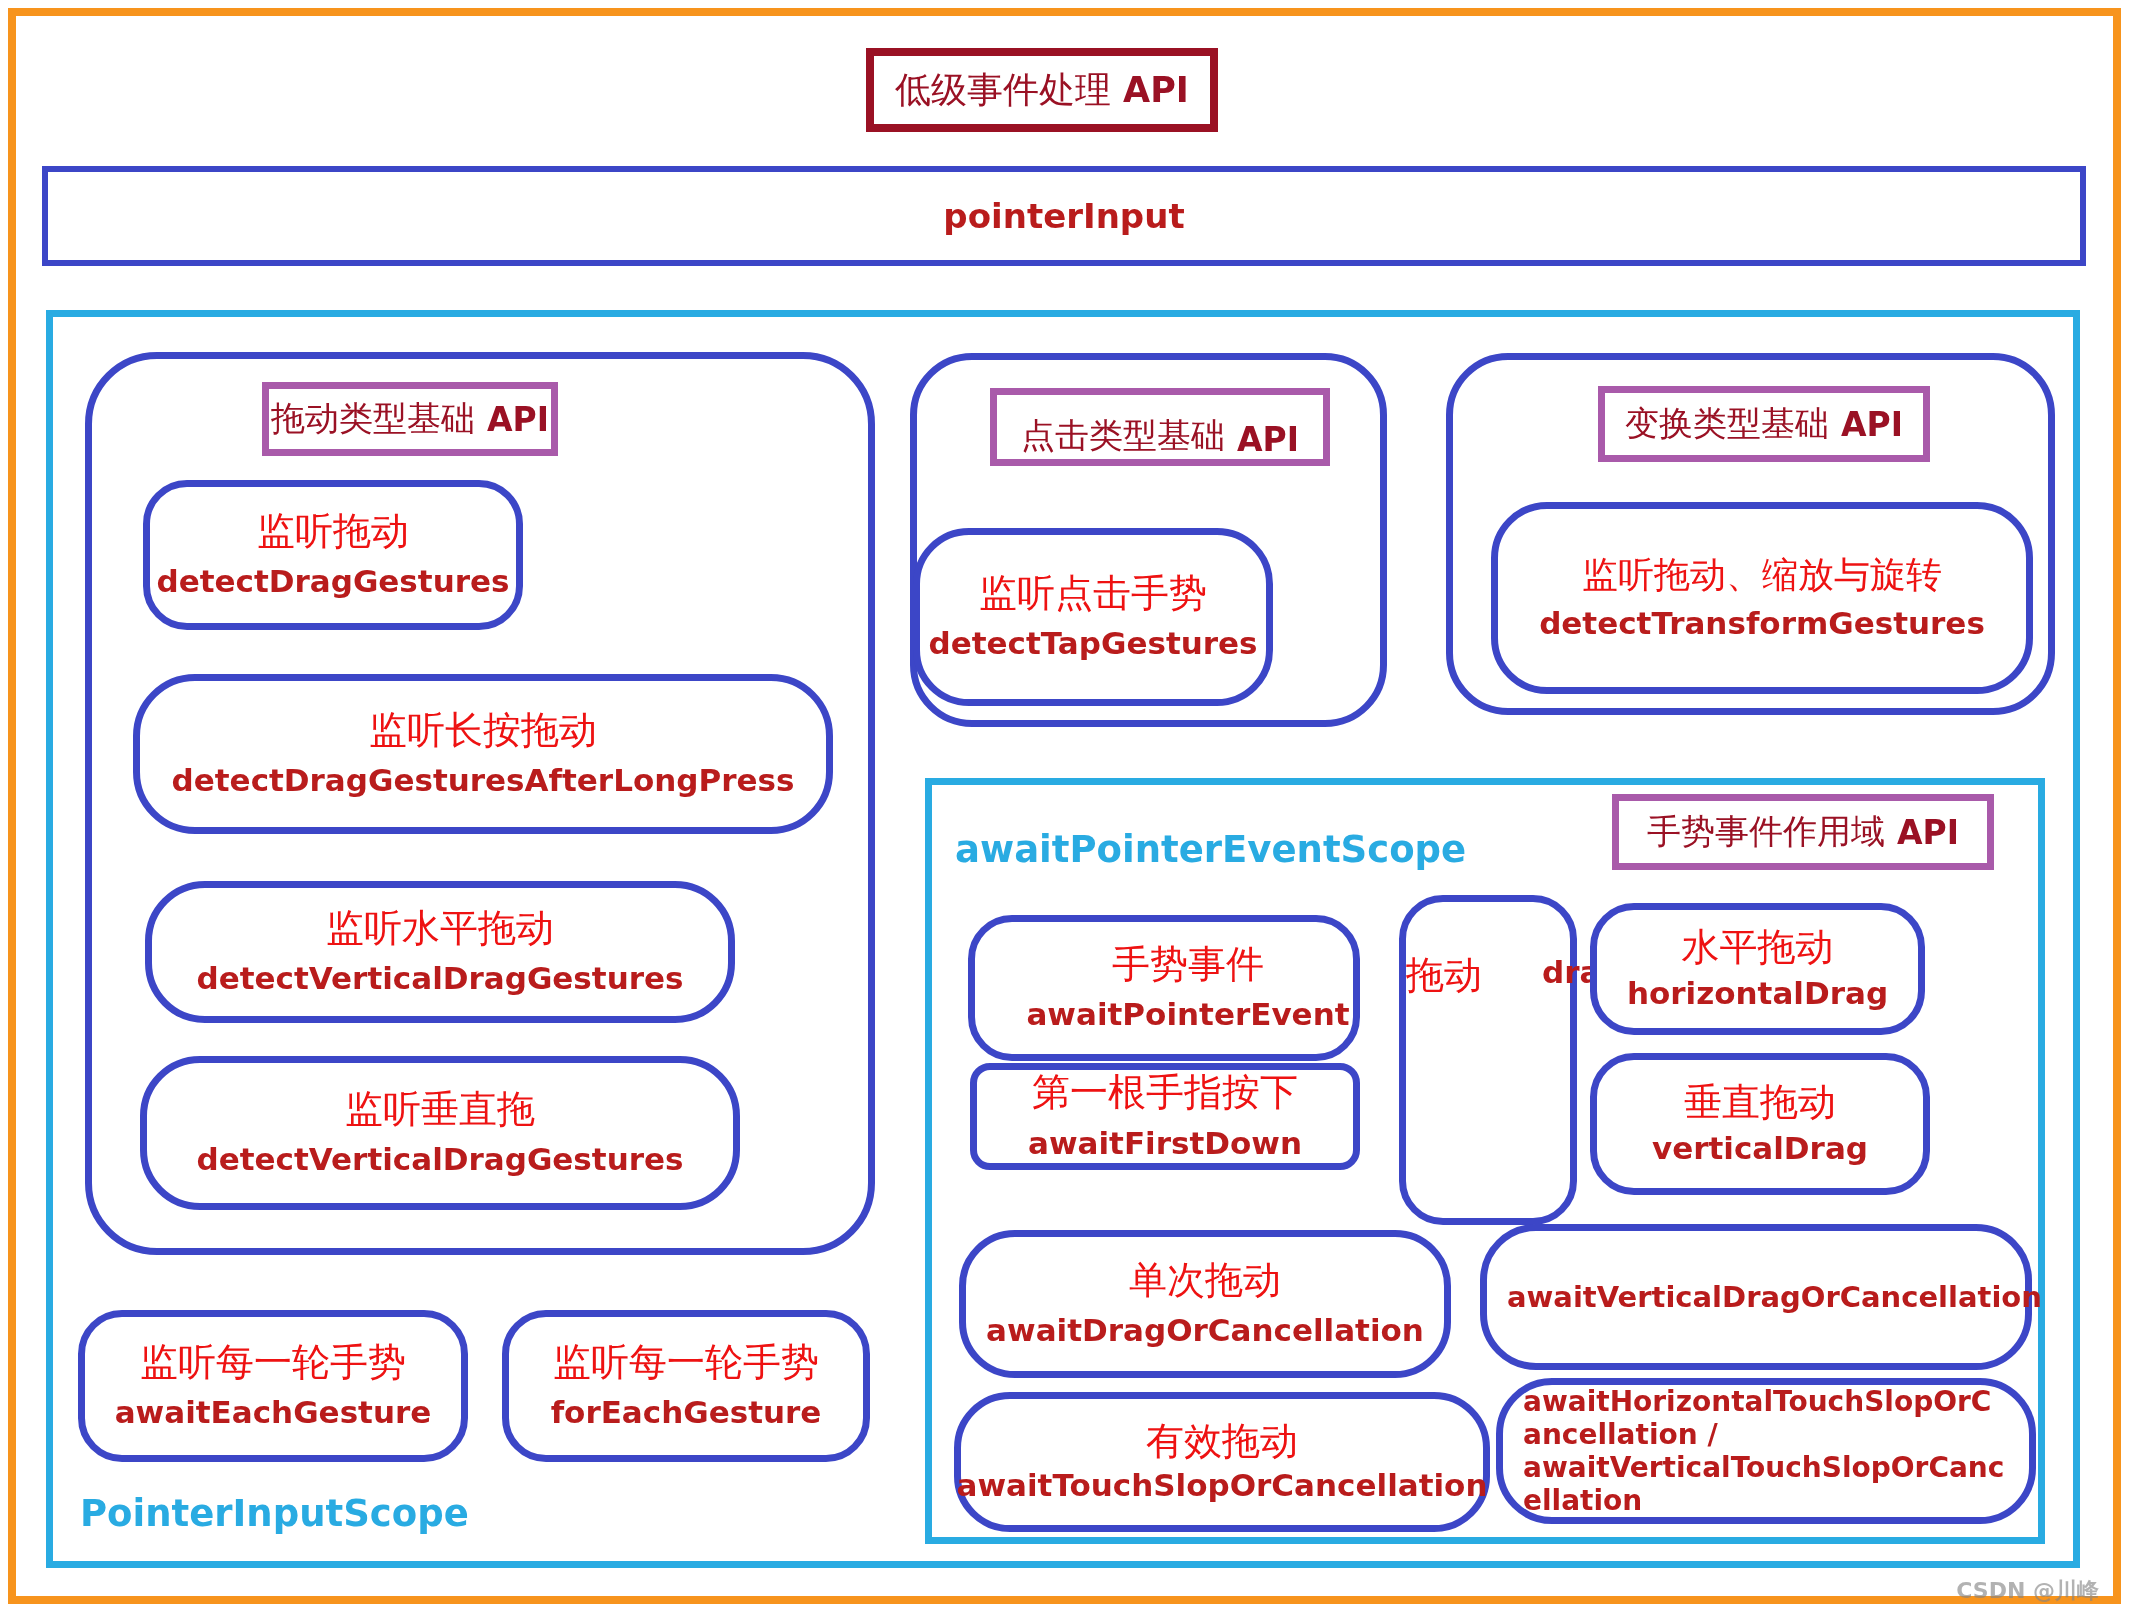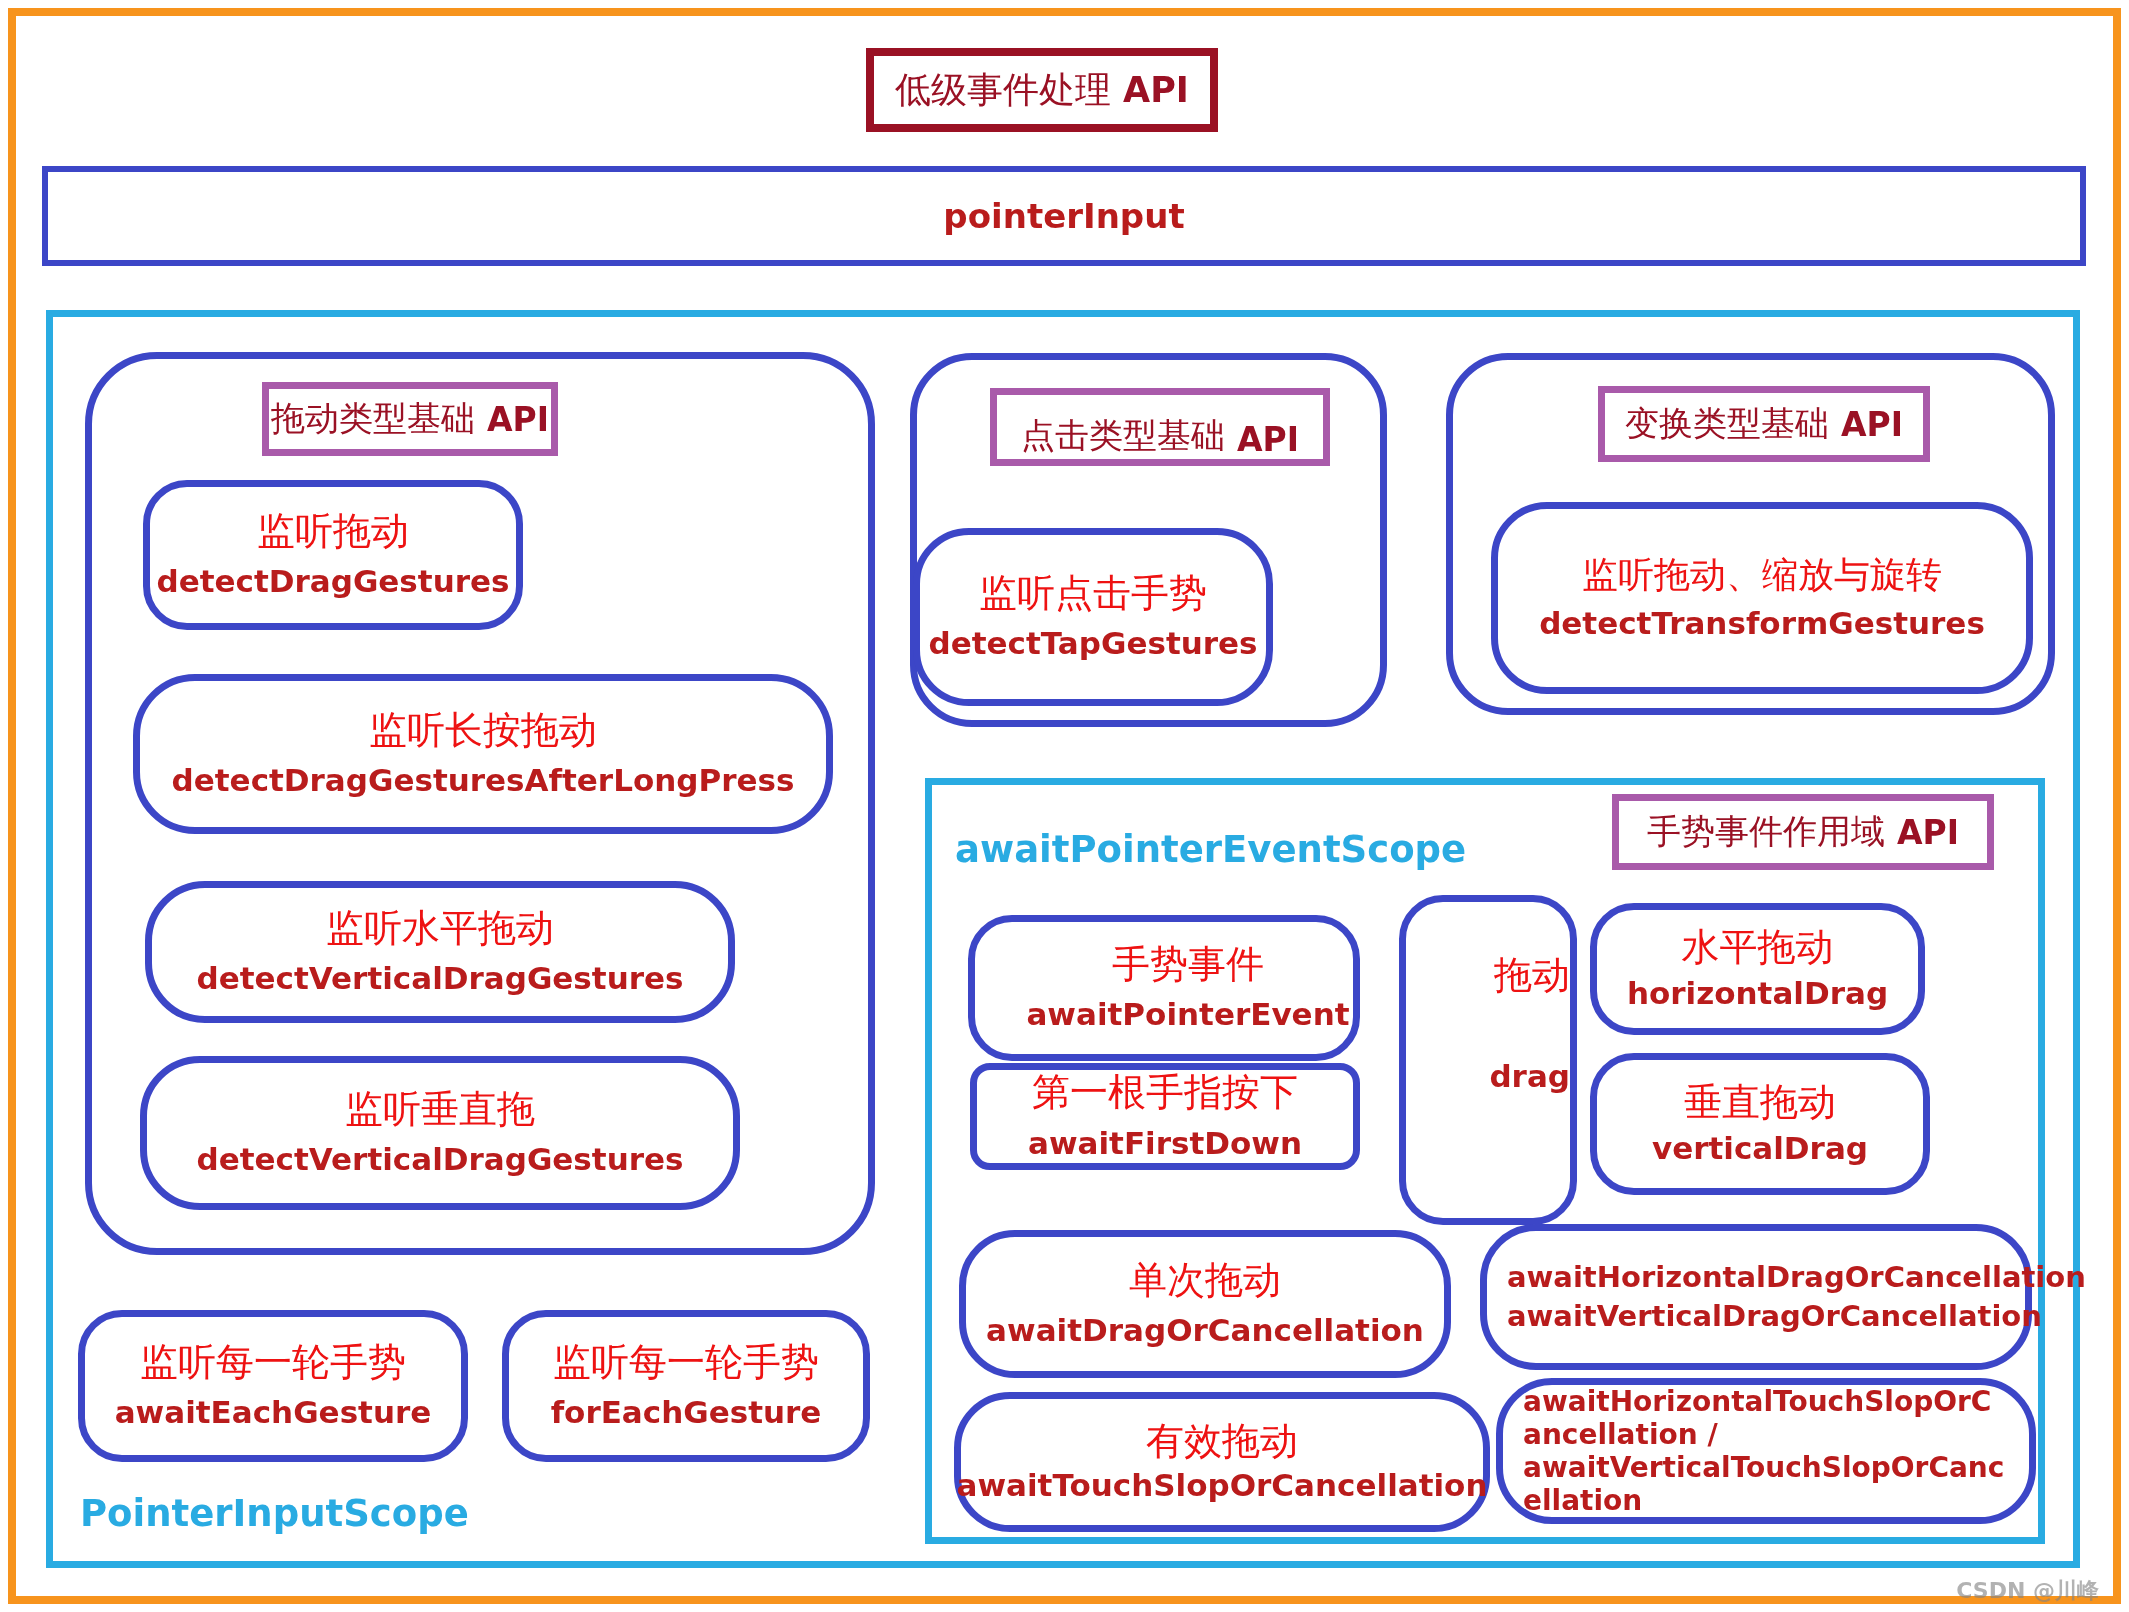--- a/index.html
+++ b/index.html
@@ -115,21 +115,21 @@
   <div class="abs purple-label" style="left:1612px;top:794px;width:382px;height:76px;">
     <span class="label-zh">手势事件作用域</span>
     <span class="label-api">API</span>
   </div>
 
   <div class="abs blue-round pill" style="left:968px;top:915px;width:392px;height:146px;border-radius:44px;padding-left:48px;">
     <span class="zh-red">手势事件</span>
     <span class="code">awaitPointerEvent</span>
   </div>
 
-  <div class="abs blue-round" style="left:1399px;top:895px;width:178px;height:330px;border-radius:44px;display:flex;flex-direction:column;align-items:flex-end;padding-top:52px;gap:60px;">
+  <div class="abs blue-round" style="left:1399px;top:895px;width:178px;height:330px;border-radius:44px;display:flex;flex-direction:row;align-items:flex-start;padding-top:52px;gap:60px;">
     <span class="zh-red">拖动</span>
     <span class="code">drag</span>
   </div>
 
   <div class="abs blue-round pill" style="left:1590px;top:903px;width:335px;height:132px;border-radius:44px;gap:6px;">
     <span class="zh-red">水平拖动</span>
     <span class="code">horizontalDrag</span>
   </div>
 
   <div class="abs blue-round pill" style="left:970px;top:1063px;width:390px;height:107px;border-radius:20px;">
@@ -142,21 +142,20 @@
     <span class="code">verticalDrag</span>
   </div>
 
   <div class="abs blue-round pill" style="left:959px;top:1230px;width:492px;height:148px;border-radius:56px;">
     <span class="zh-red">单次拖动</span>
     <span class="code">awaitDragOrCancellation</span>
   </div>
 
   <div class="abs blue-round" style="left:1480px;top:1224px;width:552px;height:146px;border-radius:56px;">
     <div class="lines-left">
-      <span class="code">awaitHorizontalDragOrCancellation</span>
       <span class="code">awaitVerticalDragOrCancellation</span>
     </div>
   </div>
 
   <div class="abs blue-round pill" style="left:954px;top:1392px;width:536px;height:140px;border-radius:56px;gap:4px;">
     <span class="zh-red">有效拖动</span>
     <span class="code">awaitTouchSlopOrCancellation</span>
   </div>
 
   <div class="abs blue-round wrapbox" style="left:1496px;top:1378px;width:540px;height:146px;border-radius:56px;">

